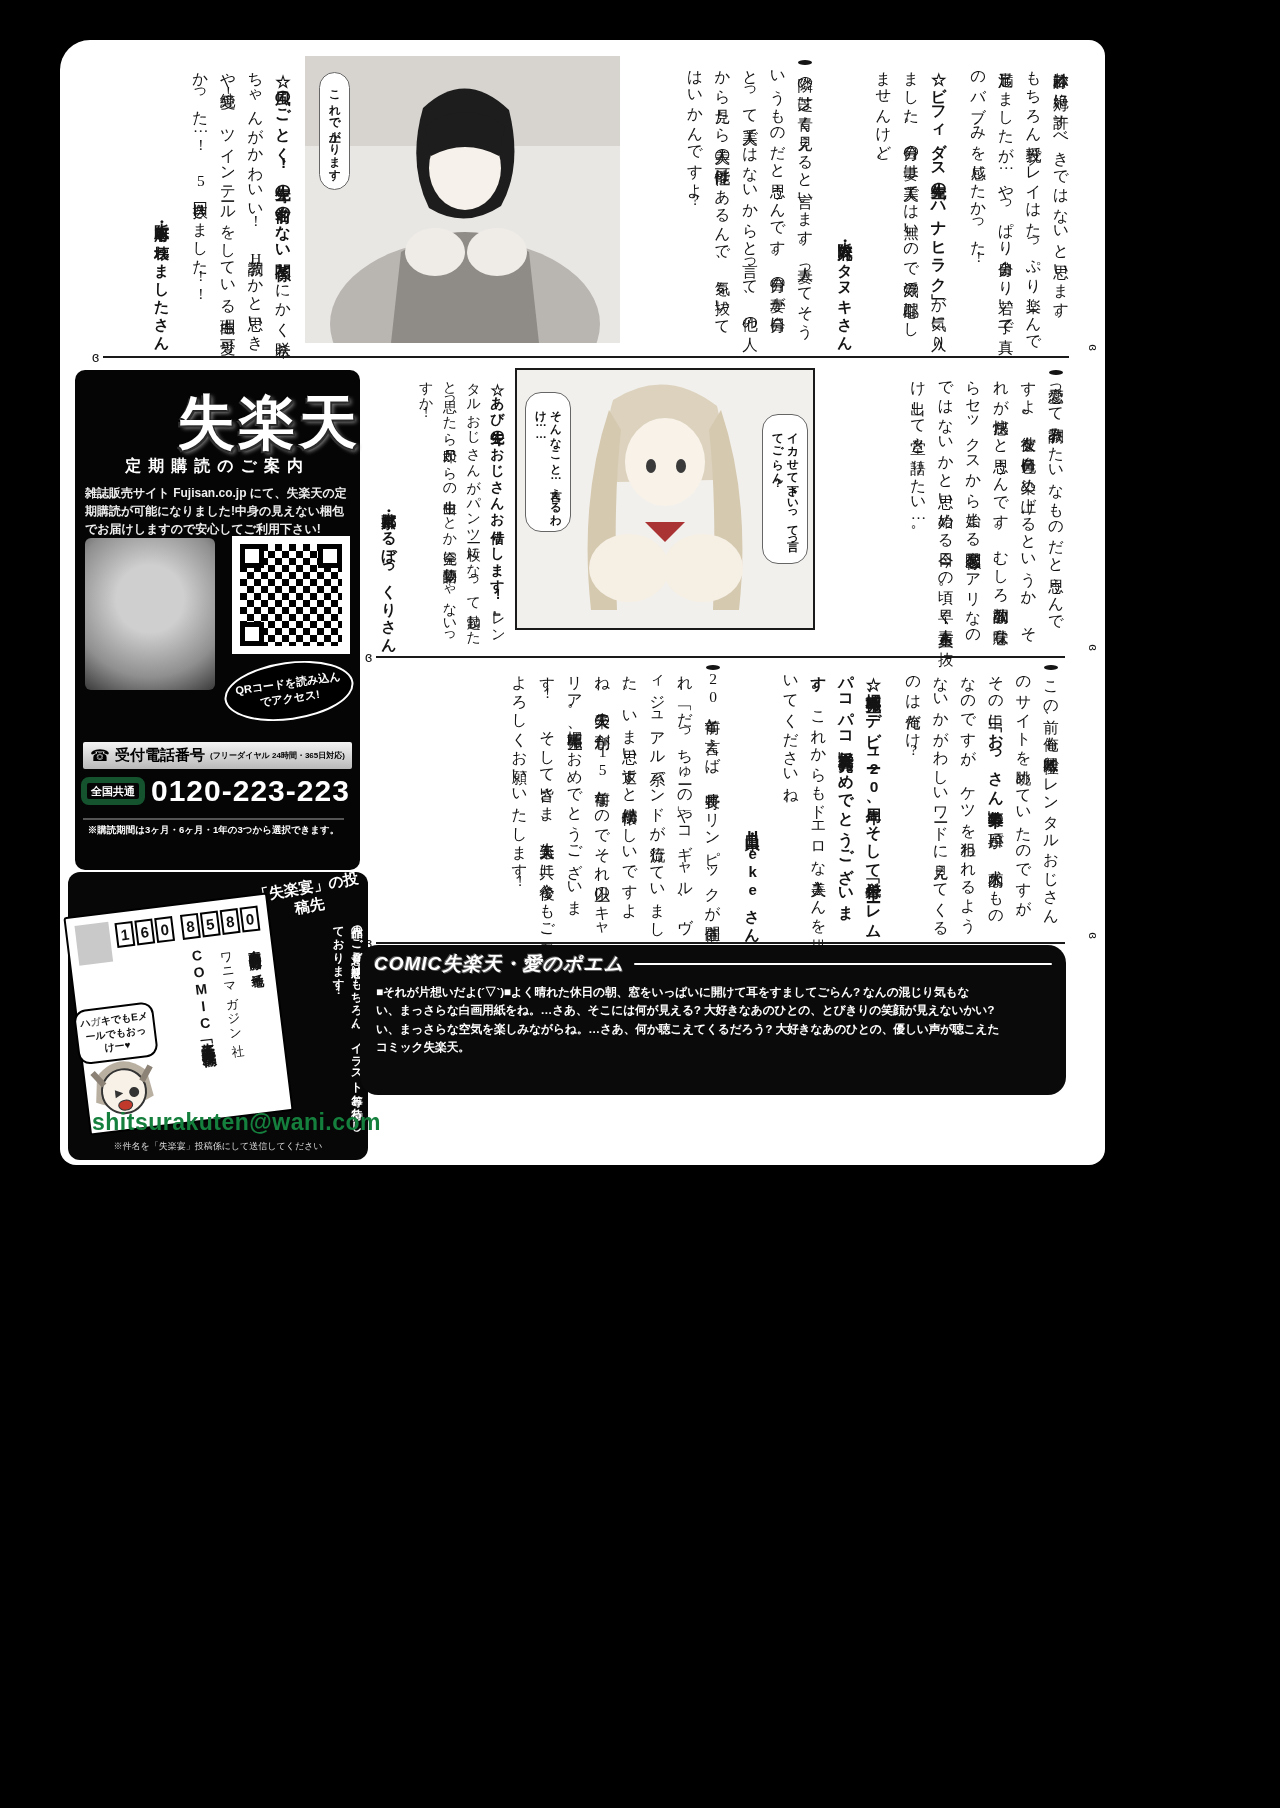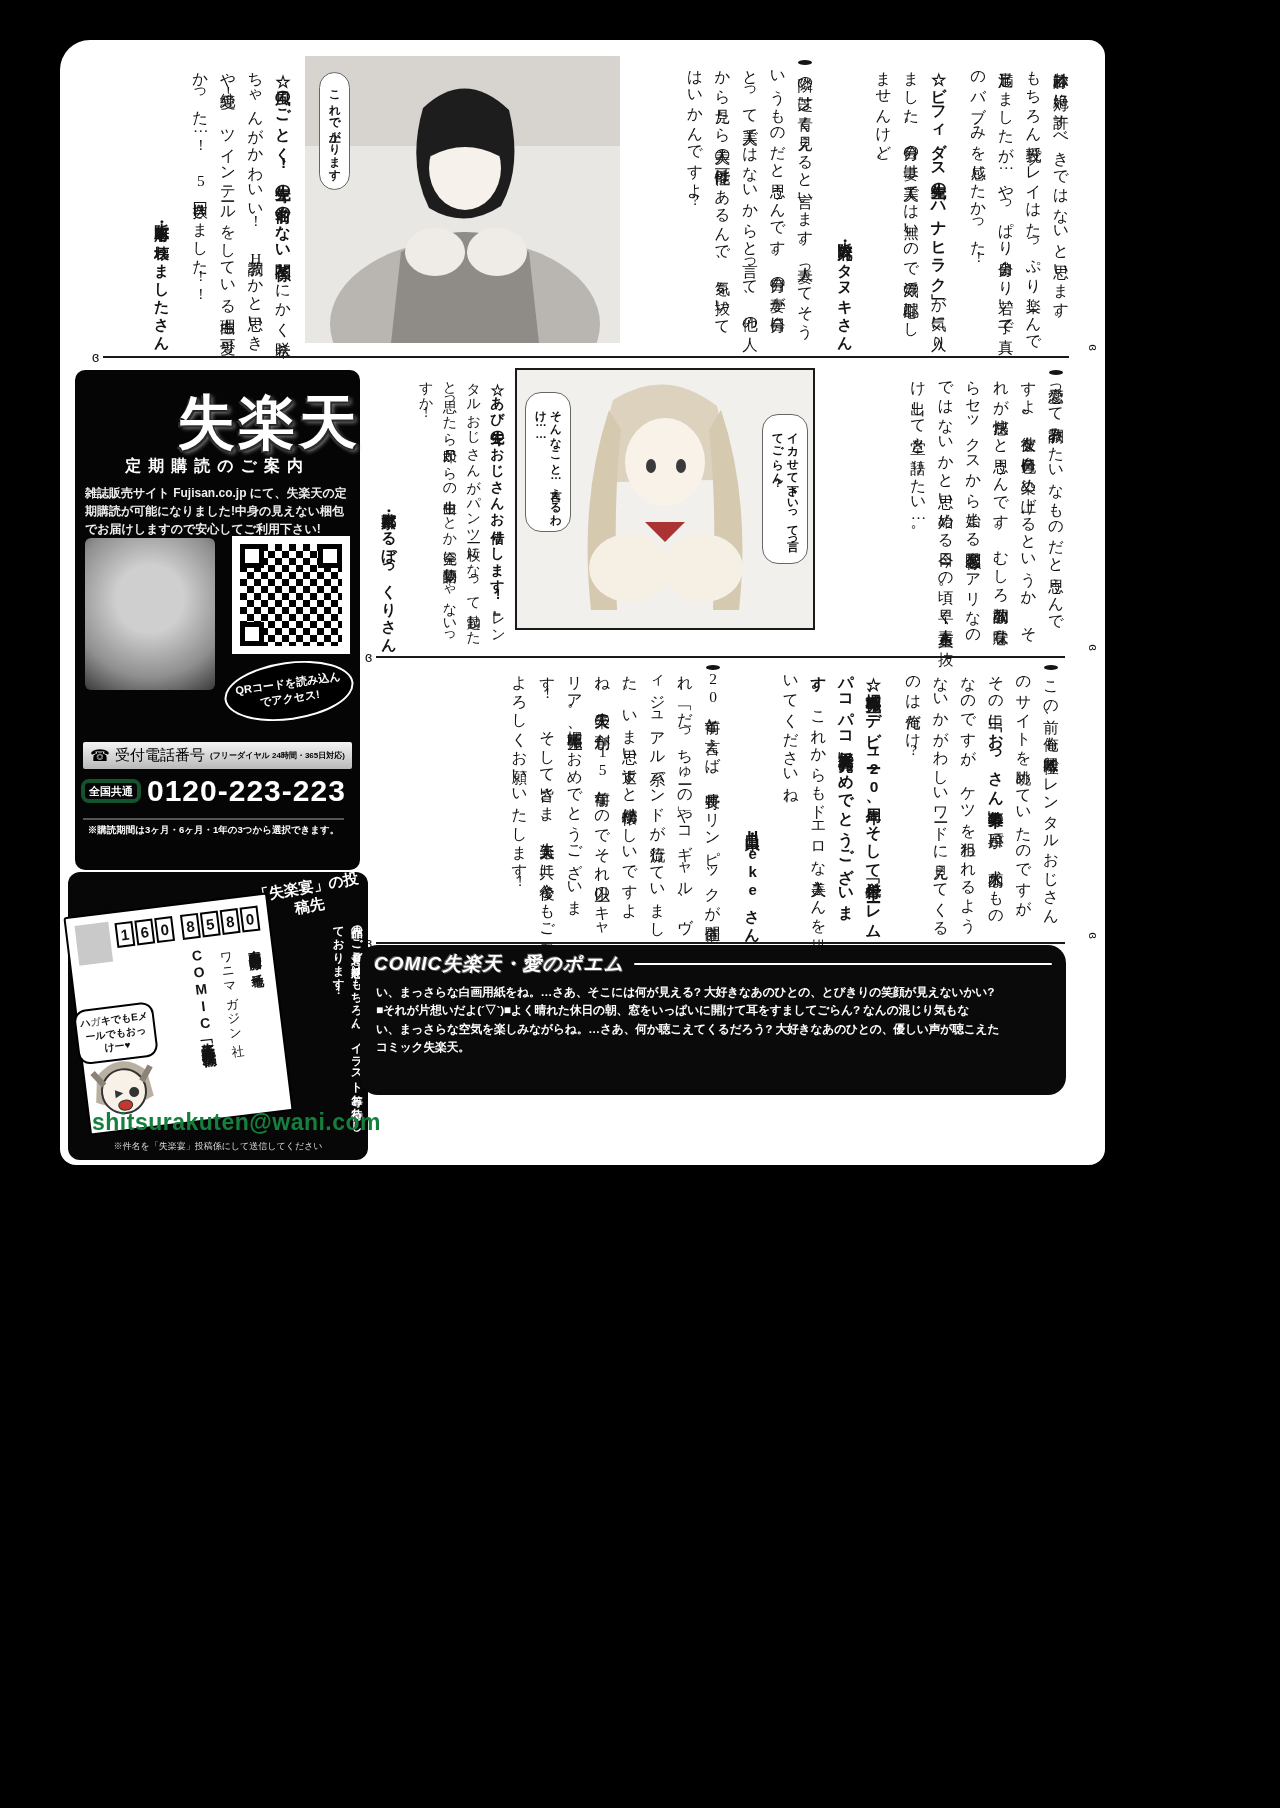--- a/index.html
+++ b/index.html
@@ -55,24 +55,24 @@
         background:repeating-conic-gradient(#000 0% 25%, #fff 0% 50%) 0 0/14px 14px; position:relative; }
   .qr i { position:absolute; width:24px; height:24px; border:5px solid #000; background:#fff; }
   .qr i:nth-child(1){ left:0; top:0; } .qr i:nth-child(2){ right:0; top:0; }
   .qr i:nth-child(3){ left:0; bottom:0; }
   .qr-bubble { position:absolute; right:6px; top:292px; width:130px; background:#000;
                border:2px solid #fff; border-radius:50%; padding:12px 6px; text-align:center;
                font-size:11px; font-weight:bold; transform:rotate(-8deg); color:#fff; }
   .phone-label { position:absolute; left:8px; right:8px; top:372px; height:27px;
                  background:linear-gradient(#f4f4f4,#b9b9b9); color:#000; display:flex;
                  align-items:center; justify-content:center; gap:5px; border-radius:2px; }
-  .phone-label .main { font-size:15px; font-weight:normal; }
+  .phone-label .main { font-size:15px; font-weight:bold; }
   .phone-label .sub { font-size:8px; font-weight:bold; }
   .phone-row { position:absolute; left:6px; top:404px; display:flex; align-items:center; gap:6px; }
-  .badge-zen { border:4px solid #14532d; border-radius:8px; font-size:11px; font-weight:bold;
+  .badge-zen { border:6px solid #14532d; border-radius:8px; font-size:11px; font-weight:bold;
                padding:2px 4px; text-align:center; line-height:1.15; }
   .phone-num { font-size:30px; font-weight:bold; letter-spacing:1px;
                font-family:"Liberation Sans", sans-serif; }
   .ad-note { position:absolute; left:8px; right:16px; top:448px; font-size:9.5px;
              font-weight:bold; color:#fff; border-top:2px solid #555; padding-top:4px;
              text-align:center; }
 
   
   .post-zone { position:absolute; left:8px; top:832px; width:300px; height:288px;
                background:#070707; border-radius:12px; color:#fff; }
@@ -252,20 +252,20 @@
     <div class="email">shitsurakuten@wani.com</div>
     <div class="email-note">※件名を「失楽宴」投稿係にして送信してください</div>
   </div>
 
   <div class="poem">
     <div class="poem-titlebar">
       <span class="poem-title">COMIC失楽天・愛のポエム</span>
       <span class="poem-line-deco"></span>
     </div>
     <div class="poem-body">
+      <div>■それが片想いだよ(´▽`)■よく晴れた休日の朝、窓をいっぱいに開けて耳をすましてごらん? なんの混じり気もな</div>
       <div>い、まっさらな白画用紙をね。…さあ、そこには何が見える? 大好きなあのひとの、とびきりの笑顔が見えないかい?</div>
-      <div>■それが片想いだよ(´▽`)■よく晴れた休日の朝、窓をいっぱいに開けて耳をすましてごらん? なんの混じり気もな</div>
       <div>い、まっさらな空気を楽しみながらね。…さあ、何か聴こえてくるだろう? 大好きなあのひとの、優しい声が聴こえた</div>
       <div>コミック失楽天。</div>
     </div>
   </div>
 
 </div>
 
 </body></html>

